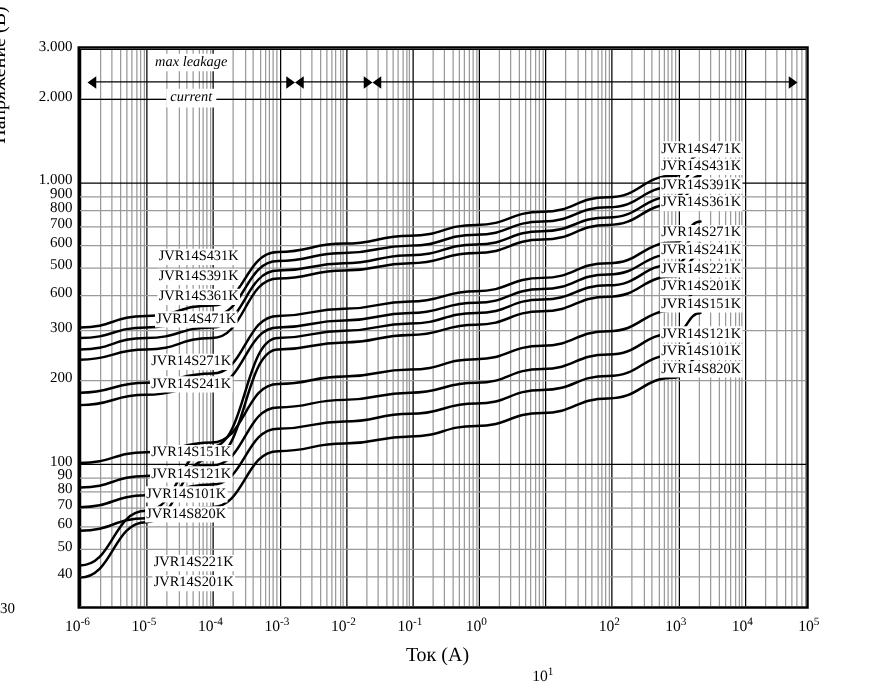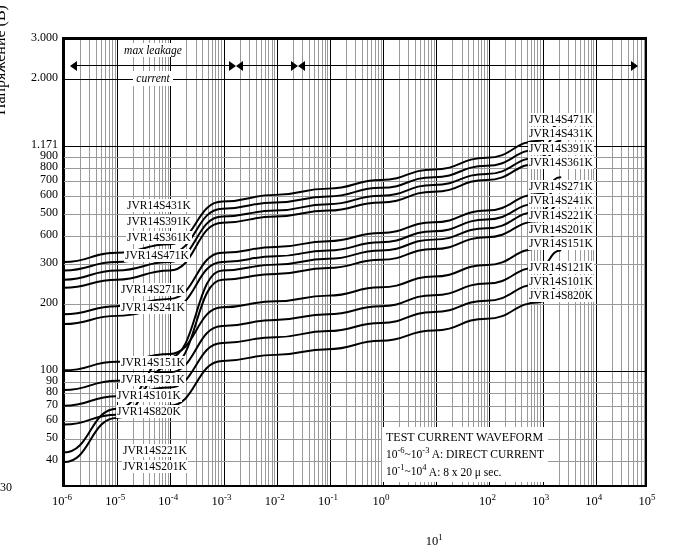--- a/index.html
+++ b/index.html
@@ -70,20 +70,21 @@
 
   svg.curves{position:absolute;left:0;top:0;width:100%;height:100%;}
 </style>
 </head>
 <body>
 
 <div id="root">
 
 
   <div class="ytitle">Напряжение (В)</div>
+  <div class="xtitle">Ток (A)</div>
 
   <div id="plot">
     <div class="grid-layer" id="grid">
         <div class="vline" style="left: 0px;"></div>
         <div class="vline minor" style="left: 16.0093px;"></div>
         <div class="vline minor" style="left: 25.3742px;"></div>
         <div class="vline minor" style="left: 32.0186px;"></div>
         <div class="vline minor" style="left: 37.1725px;"></div>
         <div class="vline minor" style="left: 41.3835px;"></div>
         <div class="vline minor" style="left: 44.9439px;"></div>
@@ -257,37 +258,26 @@
     <div class="clabel right" style="left:464px;top:117px;">JVR14S361K</div>
     <div class="clabel right" style="left:464px;top:141px;">JVR14S271K</div>
     <div class="clabel right" style="left:464px;top:155px;">JVR14S241K</div>
     <div class="clabel right" style="left:464px;top:170px;">JVR14S221K</div>
     <div class="clabel right" style="left:464px;top:184px;">JVR14S201K</div>
     <div class="clabel right" style="left:464px;top:198px;">JVR14S151K</div>
     <div class="clabel right" style="left:464px;top:222px;">JVR14S121K</div>
     <div class="clabel right" style="left:464px;top:236px;">JVR14S101K</div>
     <div class="clabel right" style="left:464px;top:250px;">JVR14S820K</div>
 
-    <div class="notes" style="left:318px;top:388px;">
-      <div class="hd">TEST CURRENT WAVEFORM</div>
-      <div>
-        <span>10<sup>-6</sup>~10<sup>-3</sup></span>
-        <span>A: DIRECT CURRENT</span>
-      </div>
-      <div>
-        <span>10<sup>-1</sup>~10<sup>4</sup></span>
-        <span>A: 8 x 20 μ sec.</span>
-      </div>
-    </div>
   </div>
 
   <div id="yticks">
       <div class="ylab" style="top: 37px; width: 58px; left: 0px; right: auto; text-align: right;">3.000</div>
       <div class="ylab" style="top: 76.6205px; width: 58px; left: 0px; right: auto; text-align: right;">2.000</div>
-      <div class="ylab" style="top: 144.352px; width: 58px; left: 0px; right: auto; text-align: right;">1.171</div>
+      <div class="ylab" style="top: 144.352px; width: 58px; left: 0px; right: auto; text-align: right;">1.000</div>
       <div class="ylab" style="top: 154.648px; width: 58px; left: 0px; right: auto; text-align: right;">900</div>
       <div class="ylab" style="top: 166.157px; width: 58px; left: 0px; right: auto; text-align: right;">800</div>
       <div class="ylab" style="top: 179.205px; width: 58px; left: 0px; right: auto; text-align: right;">700</div>
       <div class="ylab" style="top: 194.268px; width: 58px; left: 0px; right: auto; text-align: right;">600</div>
       <div class="ylab" style="top: 212.084px; width: 58px; left: 0px; right: auto; text-align: right;">500</div>
       <div class="ylab" style="top: 233.889px; width: 58px; left: 0px; right: auto; text-align: right;">600</div>
       <div class="ylab" style="top: 262px; width: 58px; left: 0px; right: auto; text-align: right;">300</div>
       <div class="ylab" style="top: 301.621px; width: 58px; left: 0px; right: auto; text-align: right;">200</div>
       <div class="ylab" style="top: 369.352px; width: 58px; left: 0px; right: auto; text-align: right;">100</div>
       <div class="ylab" style="top: 379.648px; width: 58px; left: 0px; right: auto; text-align: right;">90</div>

